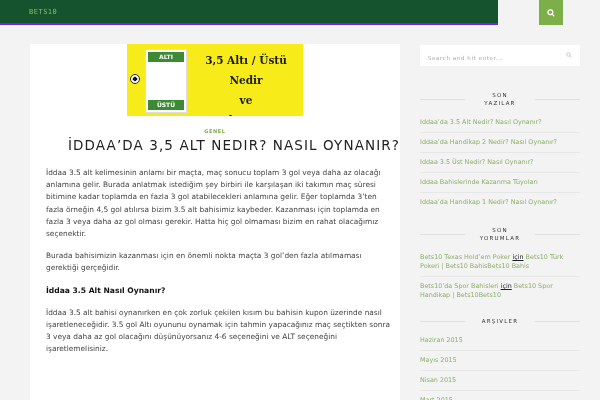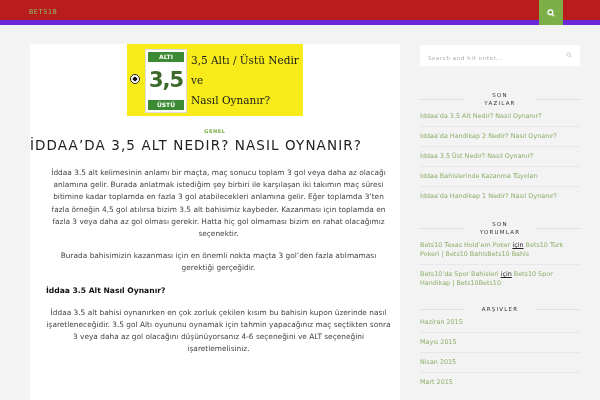--- a/index.html
+++ b/index.html
@@ -1,53 +1,53 @@
 <!DOCTYPE html>
 <html><head>
 <meta charset="utf-8">
 <style>
   * { box-sizing: border-box; margin: 0; padding: 0; }
   html, body { width: 600px; height: 400px; overflow: hidden; }
   body { background: #f3f3f3; font-family: "DejaVu Sans", sans-serif; color: #333; position: relative; }
 
-  .topbar { position: absolute; left: 0; top: 0; width: 600px; height: 25px; background: #b91c1c; border-bottom: 5px solid #6d28d9; }
+  .topbar { position: absolute; left: 0; top: 0; width: 498px; height: 25px; background: #14532d; border-bottom: 2px solid #6d28d9; }
   .logo { position: absolute; left: 29px; top: 8px; font-family: "DejaVu Sans Mono", monospace; font-size: 7px; letter-spacing: 0.5px; color: #8bbf6a; }
   .search-btn { position: absolute; left: 539px; top: 0; width: 24px; height: 25px; background: #7daf48; display: flex; align-items: center; justify-content: center; }
   .search-btn svg { width: 8px; height: 8px; }
 
   .main { position: absolute; left: 30px; top: 44px; width: 370px; height: 360px; background: #fff; }
   .banner { position: absolute; left: 97px; top: 0; width: 176px; height: 72px; background: #f7ec1a; overflow: hidden; }
   .banner .ball { position: absolute; left: 3px; top: 30px; width: 10px; height: 10px; border-radius: 50%; background: #fff; border: 1px solid #222; }
   .banner .ball::after { content: ""; position: absolute; left: 2px; top: 2px; width: 4px; height: 4px; background: #111; border-radius: 1px; transform: rotate(45deg); }
   .banner .box { position: absolute; left: 18px; top: 5px; width: 42px; height: 64px; background: #fff; border: 1px solid #ddd; }
   .banner .altibar { position: absolute; left: 2px; top: 2px; width: 36px; height: 10px; background: #3d8a34; color: #fff; font-size: 6px; font-weight: bold; text-align: center; line-height: 10px; }
   .banner .num { position: absolute; left: 0; top: 12px; width: 40px; text-align: center; font-size: 21px; font-weight: bold; color: #3b6a2a; letter-spacing: -1px; line-height: 36px; }
   .banner .ustubar { position: absolute; left: 2px; bottom: 2px; width: 36px; height: 10px; background: #3d8a34; color: #fff; font-size: 6px; font-weight: bold; text-align: center; line-height: 10px; }
-  .banner .lines { position: absolute; left: 64px; top: 6px; width: 110px; text-align: left; font-family: "DejaVu Serif", serif; font-size: 10.5px; color: #1a1a1a; line-height: 20px; font-weight: normal; }
+  .banner .lines { position: absolute; left: 64px; top: 6px; width: 110px; text-align: center; font-family: "DejaVu Serif", serif; font-size: 10.5px; color: #1a1a1a; line-height: 20px; font-weight: bold; }
 
   .category { position: absolute; left: 0; top: 84px; width: 370px; text-align: center; font-size: 5px; letter-spacing: 0.6px; color: #7daf48; font-weight: bold; }
-  .post-title { position: absolute; left: 0; top: 93px; width: 370px; text-align: left; font-size: 13.5px; letter-spacing: 1.1px; color: #222; font-weight: normal; }
+  .post-title { position: absolute; left: 0; top: 93px; width: 370px; text-align: right; font-size: 13.5px; letter-spacing: 1.1px; color: #222; font-weight: normal; }
 
   .content { position: absolute; left: 16px; top: 123px; width: 345px; font-size: 7.4px; line-height: 12.2px; color: #444; }
   .content h4 { font-size: 7.6px; font-weight: bold; color: #111; margin-bottom: 10px; }
-  .content p { margin-bottom: 10px; text-align: center; }
+  .content p { margin-bottom: 10px; }
 
   .sidebar { position: absolute; left: 420px; top: 45px; width: 160px; }
   .sb-search { width: 160px; height: 21px; background: #fff; position: relative; }
   .sb-search input { border: none; outline: none; background: transparent; width: 130px; height: 21px; padding-left: 8px; font-size: 5.5px; letter-spacing: 0.6px; color: #999; font-family: "DejaVu Sans", sans-serif; }
   .sb-search input::placeholder { color: #aaa; }
   .sb-search .mag { position: absolute; right: 8px; top: 7px; width: 6px; height: 6px; }
 
   .widget-title { position: relative; text-align: center; font-size: 5.5px; letter-spacing: 1.2px; color: #333; line-height: 8px; }
   .widget-title::before, .widget-title::after { content: ""; position: absolute; top: 50%; width: 45px; border-top: 1px solid #e0e0e0; }
   .widget-title::before { left: 0; }
   .widget-title::after { right: 0; }
   .widget-title span { display: inline-block; width: 50px; }
 
-  .wlist { list-style: none; }
+  .wlist { list-style: none; margin-top: 6px; }
   .wlist li { font-size: 6.4px; color: #8dae6a; padding: 5px 0 5px 0; border-bottom: 1px solid #e7e7e7; line-height: 9px; }
   .wlist li:last-child { border-bottom: none; }
   .wlist li .for { color: #222; text-decoration: underline; }
 </style>
 </head>
 <body>
 
 <div class="topbar">
   <span class="logo">BETS10</span>
   <div class="search-btn">
@@ -56,21 +56,20 @@
         <line x1="6.4" y1="6.4" x2="9" y2="9" stroke="#fff" stroke-width="1.6"></line>
       </svg>
   </div>
 </div>
 
 <div class="main">
   <div class="banner">
     <div class="ball"></div>
     <div class="box">
       <div class="altibar">ALTI</div>
-      <div class="num">3,5</div>
       <div class="ustubar">ÜSTÜ</div>
     </div>
     <div class="lines">
       <div>3,5 Altı / Üstü Nedir</div>
       <div>ve</div>
       <div>Nasıl Oynanır?</div>
     </div>
   </div>
 
   <div class="category">GENEL</div>

